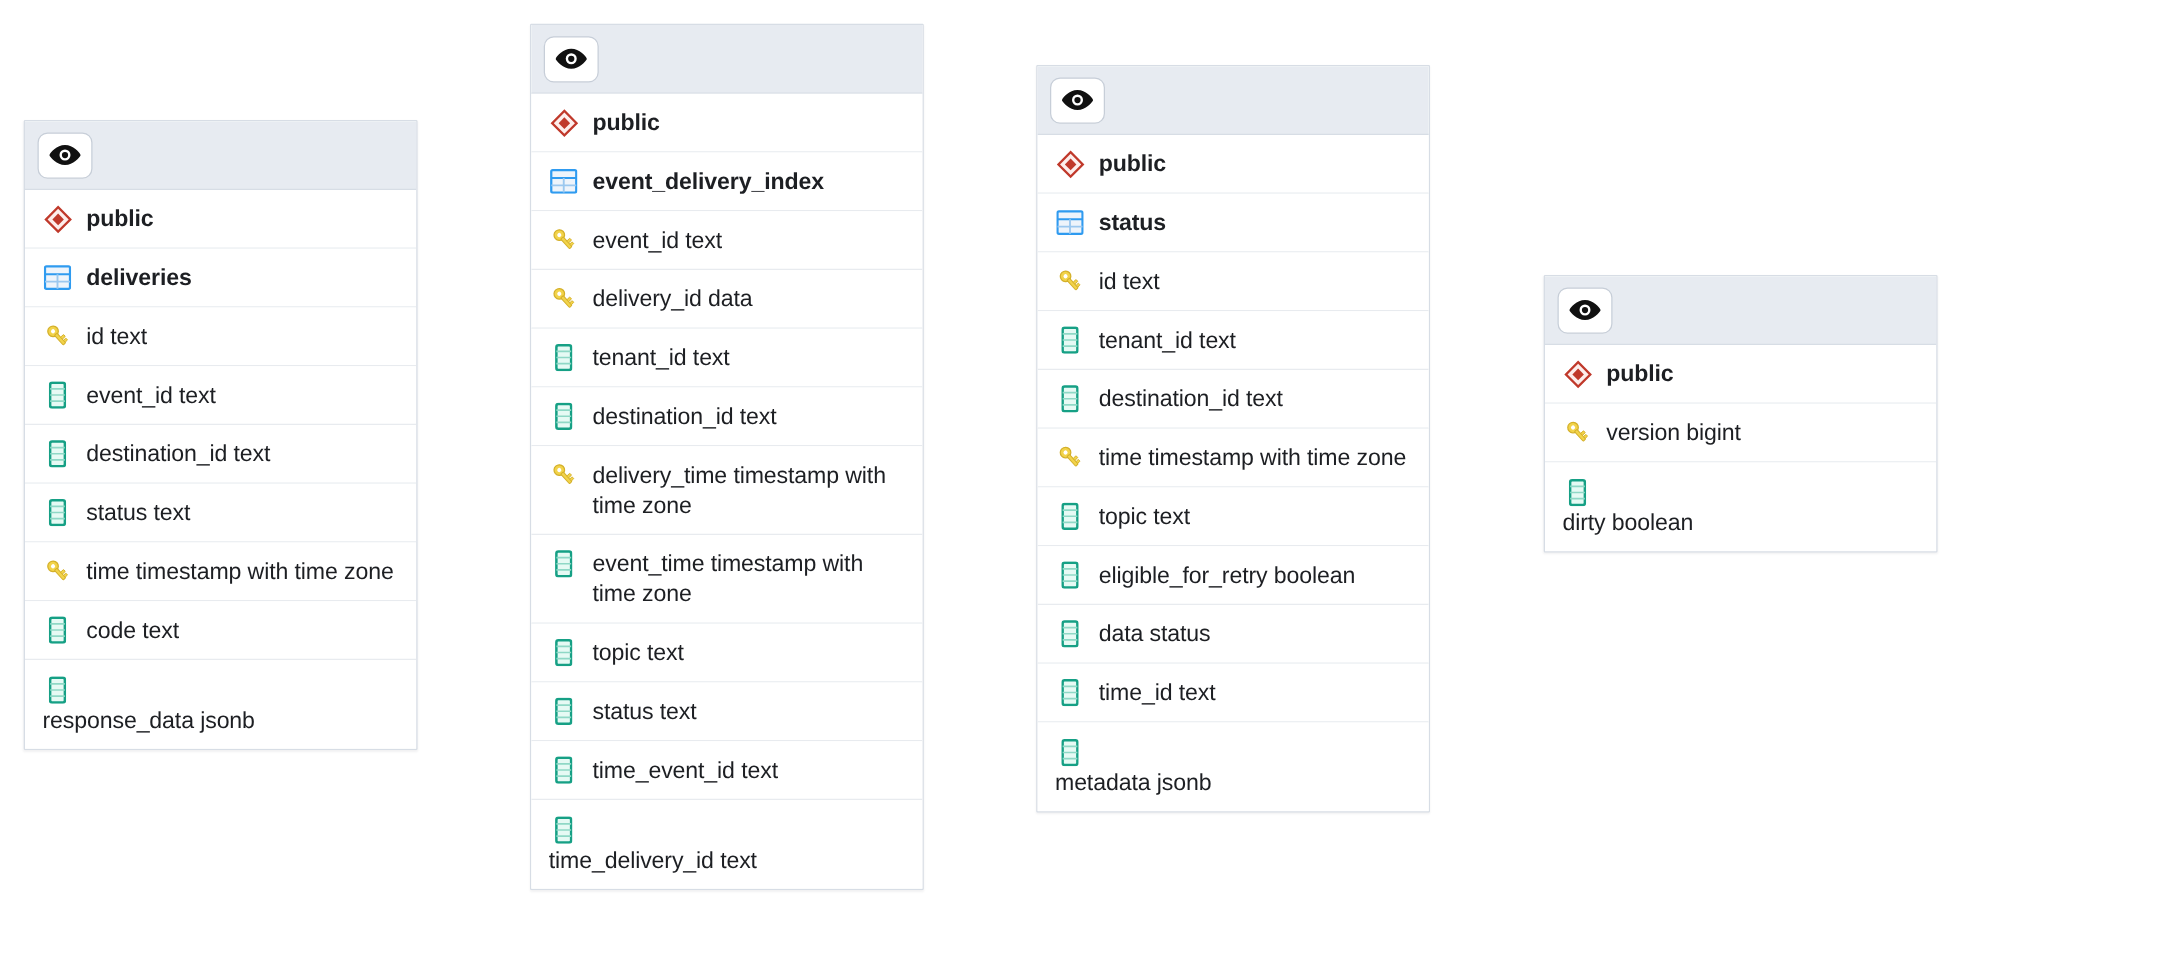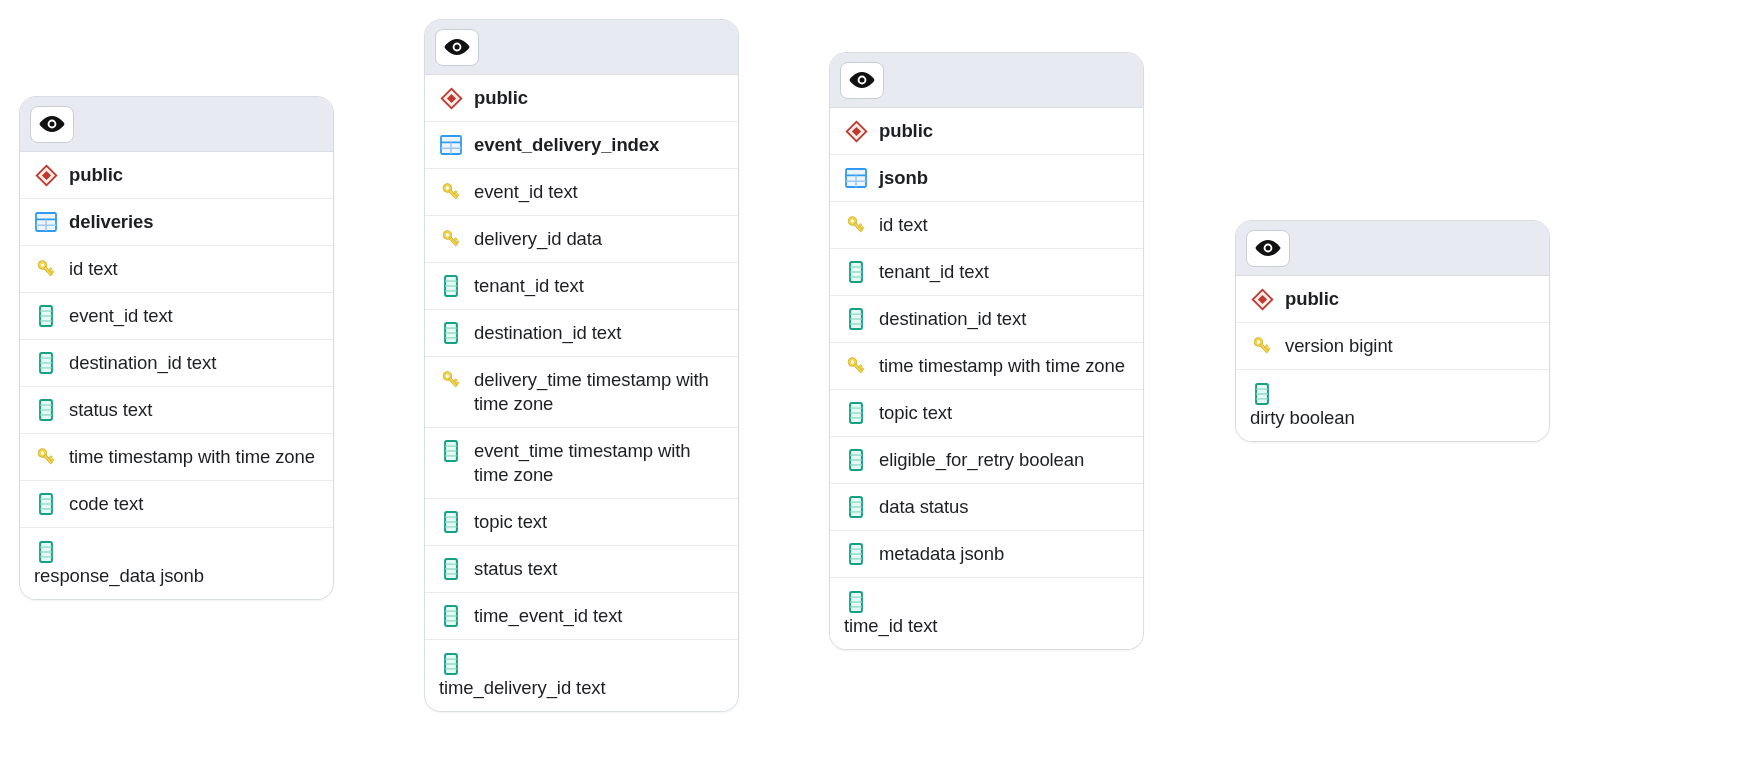--- a/index.html
+++ b/index.html
@@ -18,21 +18,21 @@
     width: 1742px;
     height: 765px;
     background: #ffffff;
   }
 
   
   .table-card {
     position: absolute;
     background: #ffffff;
     border: 1px solid #d7dde5;
-    border-radius: 17px;
+    border-radius: 1px;
     box-shadow: 0 1px 2px rgba(16,24,40,0.06);
     overflow: hidden;
   }
 
   .card-header {
     background: #e7ebf1;
     border-bottom: 1px solid #d7dde5;
     height: 55px;
     display: flex;
     align-items: center;
@@ -377,21 +377,21 @@
       </div>
       <div class="row table-row">
         <span class="row-icon">
           <svg width="22" height="20" viewBox="0 0 22 20">
             <rect x="1" y="1" width="20" height="18" rx="1.2" fill="#eef4fb" stroke="#2f9bf0" stroke-width="1.8"></rect>
             <line x1="1" y1="7.4" x2="21" y2="7.4" stroke="#2f9bf0" stroke-width="1.7"></line>
             <line x1="11" y1="7.4" x2="11" y2="19" stroke="#9cc8ef" stroke-width="1.5"></line>
             <line x1="1" y1="13.2" x2="21" y2="13.2" stroke="#9cc8ef" stroke-width="1.4"></line>
           </svg>
         </span>
-        <span class="row-label">jsonb</span>
+        <span class="row-label">status</span>
       </div>
       <div class="row column-row">
         <span class="row-icon">
           <svg width="22" height="22" viewBox="0 0 24 24">
             <g transform="rotate(-42 12 12)">
               <circle cx="12" cy="6.2" r="4.6" fill="#f2d34a" stroke="#d4b02a" stroke-width="1.1"></circle>
               <circle cx="12" cy="6.2" r="1.8" fill="#ffffff"></circle>
               <rect x="10.6" y="9.6" width="2.9" height="11.4" rx="0.6" fill="#f2d34a" stroke="#d4b02a" stroke-width="0.9"></rect>
               <rect x="13.4" y="14.4" width="3.6" height="2.3" rx="0.5" fill="#f2d34a" stroke="#d4b02a" stroke-width="0.8"></rect>
               <rect x="13.4" y="18.1" width="3.0" height="2.2" rx="0.5" fill="#f2d34a" stroke="#d4b02a" stroke-width="0.8"></rect>
@@ -471,32 +471,32 @@
       </div>
       <div class="row column-row">
         <span class="row-icon">
           <svg width="14" height="22" viewBox="0 0 14 22">
             <rect x="1.1" y="1.1" width="11.8" height="19.8" rx="1.6" fill="#e6faf4" stroke="#16a085" stroke-width="2"></rect>
             <line x1="1.1" y1="6.1" x2="12.9" y2="6.1" stroke="#8fd8c6" stroke-width="1.3"></line>
             <line x1="1.1" y1="11.0" x2="12.9" y2="11.0" stroke="#8fd8c6" stroke-width="1.3"></line>
             <line x1="1.1" y1="15.9" x2="12.9" y2="15.9" stroke="#8fd8c6" stroke-width="1.3"></line>
           </svg>
         </span>
+        <span class="row-label">time_id text</span>
+      </div>
+      <div class="row column-row">
+        <span class="row-icon">
+          <svg width="14" height="22" viewBox="0 0 14 22">
+            <rect x="1.1" y="1.1" width="11.8" height="19.8" rx="1.6" fill="#e6faf4" stroke="#16a085" stroke-width="2"></rect>
+            <line x1="1.1" y1="6.1" x2="12.9" y2="6.1" stroke="#8fd8c6" stroke-width="1.3"></line>
+            <line x1="1.1" y1="11.0" x2="12.9" y2="11.0" stroke="#8fd8c6" stroke-width="1.3"></line>
+            <line x1="1.1" y1="15.9" x2="12.9" y2="15.9" stroke="#8fd8c6" stroke-width="1.3"></line>
+          </svg>
+        </span>
         <span class="row-label">metadata jsonb</span>
-      </div>
-      <div class="row column-row">
-        <span class="row-icon">
-          <svg width="14" height="22" viewBox="0 0 14 22">
-            <rect x="1.1" y="1.1" width="11.8" height="19.8" rx="1.6" fill="#e6faf4" stroke="#16a085" stroke-width="2"></rect>
-            <line x1="1.1" y1="6.1" x2="12.9" y2="6.1" stroke="#8fd8c6" stroke-width="1.3"></line>
-            <line x1="1.1" y1="11.0" x2="12.9" y2="11.0" stroke="#8fd8c6" stroke-width="1.3"></line>
-            <line x1="1.1" y1="15.9" x2="12.9" y2="15.9" stroke="#8fd8c6" stroke-width="1.3"></line>
-          </svg>
-        </span>
-        <span class="row-label">time_id text</span>
       </div>
     </div>
     <div class="table-card" style="left: 1235px; top: 220px; width: 315px;">
       <div class="card-header">
         <div class="eye-btn">
           <svg width="26" height="18" viewBox="0 0 26 18">
             <path d="M13 1C6.2 1 1.6 7.0 0.8 8.3c-0.3 0.45-0.3 1.0 0 1.45C1.6 11 6.2 17 13 17s11.4-6 12.2-7.25c0.3-0.45 0.3-1.0 0-1.45C24.4 7 19.8 1 13 1z" fill="#111111"></path>
             <circle cx="13" cy="9" r="4.4" fill="#ffffff"></circle>
             <circle cx="13" cy="9" r="2.5" fill="#111111"></circle>
           </svg>

